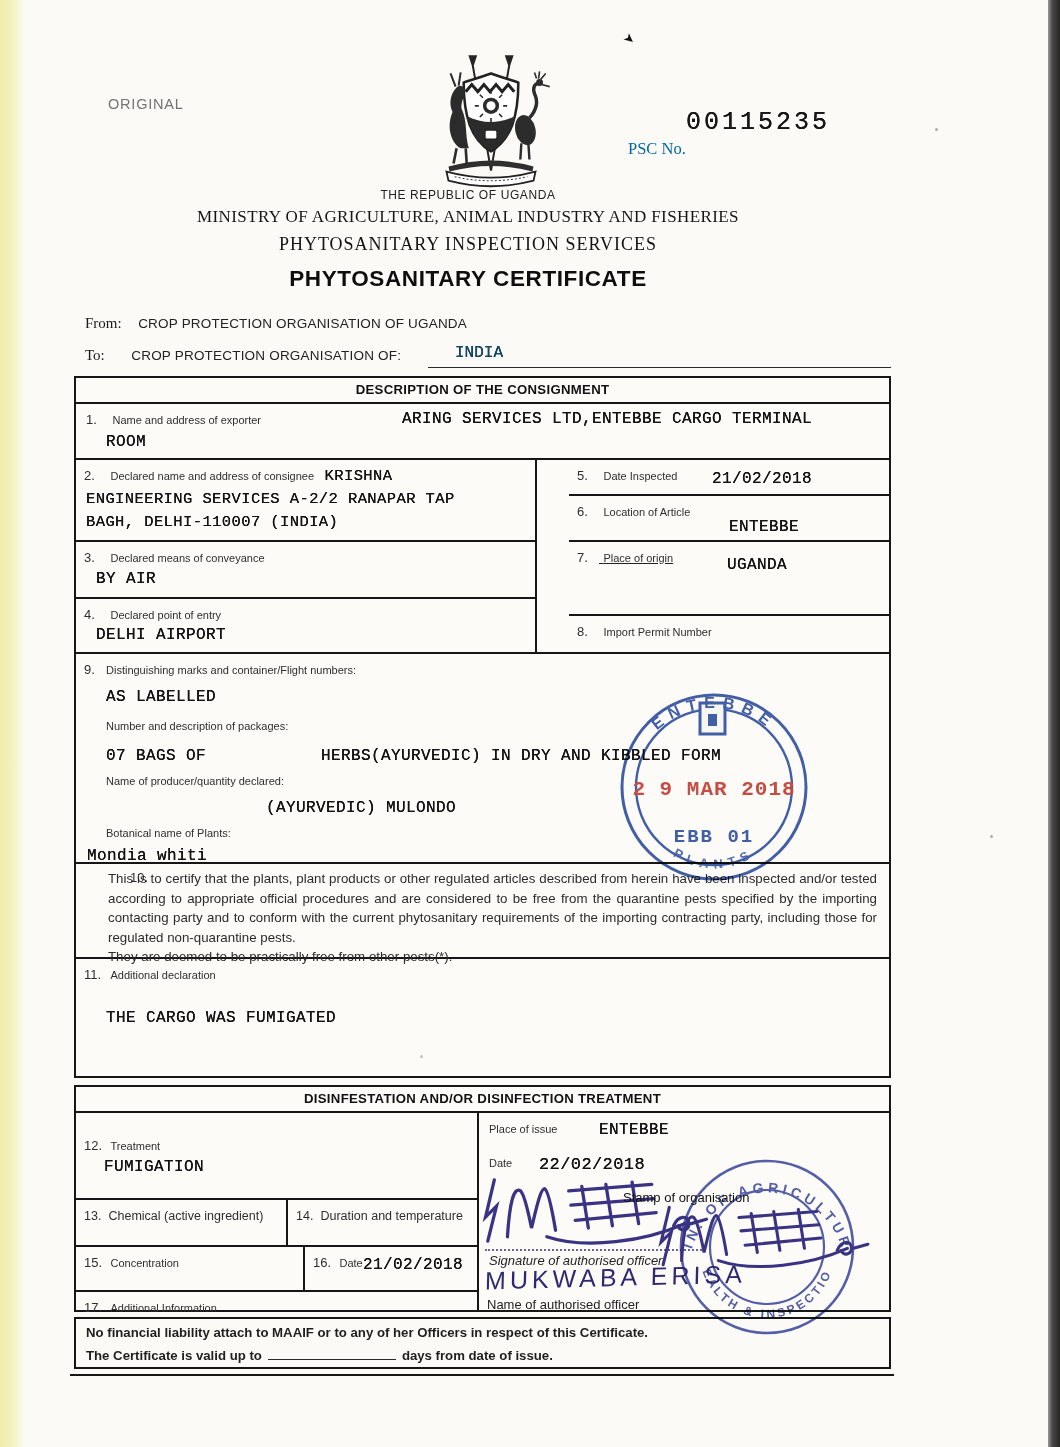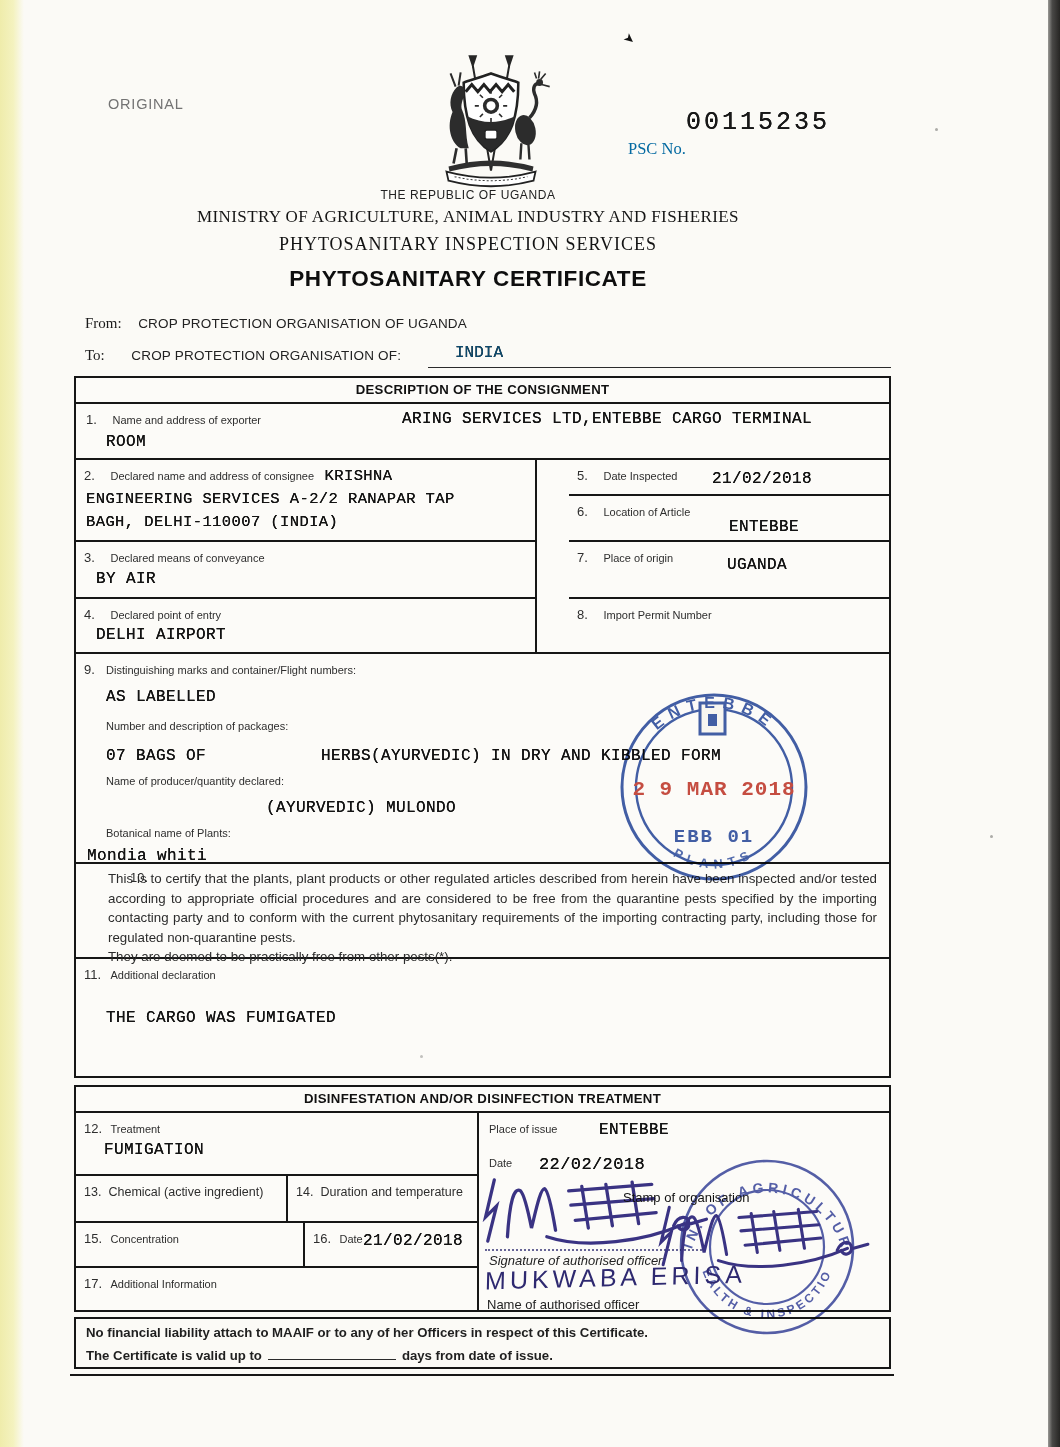--- a/index.html
+++ b/index.html
@@ -48,31 +48,31 @@
 
   .r1{height:56px;border-bottom:2px solid #161616;box-sizing:border-box;position:relative;padding:6px 10px;}
   .split{height:194px;border-bottom:2px solid #161616;box-sizing:border-box;display:flex;gap:32px;}
   .col-l{width:461px;border-right:2px solid #161616;box-sizing:border-box;}
   .col-r{flex:1;}
   .c2{height:82px;border-bottom:2px solid #161616;}
   .c3{height:57px;border-bottom:2px solid #161616;}
   .c4{height:55px;}
   .c5{height:36px;border-bottom:2px solid #161616;}
   .c6{height:46px;border-bottom:2px solid #161616;}
-  .c7{height:57px;border-bottom:2px solid #161616;}
+  .c7{height:74px;border-bottom:2px solid #161616;text-decoration:underline;}
   .c8{height:55px;}
   .r9{height:210px;border-bottom:2px solid #161616;box-sizing:border-box;position:relative;}
   .r10{height:95px;border-bottom:2px solid #161616;box-sizing:border-box;position:relative;}
   .r10 .para{position:absolute;left:32px;right:12px;top:5px;font-size:13.3px;line-height:19.5px;color:#2b2b2b;text-align:justify;}
   .r11{height:119px;position:relative;padding:6px 8px;box-sizing:border-box;}
 
   .t-body{display:flex;height:199px;}
   .t-left{width:403px;border-right:2px solid #161616;box-sizing:border-box;}
   .t-right{flex:1;position:relative;}
-  .t12{height:63px;border-bottom:2px solid #161616;}
+  .t12{height:70px;border-bottom:2px solid #161616;margin-top:17px;}
   .row1314{height:45px;border-bottom:2px solid #161616;display:flex;}
   .t13{width:212px;border-right:2px solid #161616;}
   .t14{flex:1;}
   .row1516{height:43px;border-bottom:2px solid #161616;display:flex;}
   .t15{width:229px;border-right:2px solid #161616;}
   .t16{flex:1;}
   .t17{height:48px;}
 
   .sig-caption{position:absolute;left:10px;top:140px;font-style:italic;font-size:13px;color:#232323;}
   .name-caption{position:absolute;left:8px;top:184px;font-size:13px;color:#232323;}

